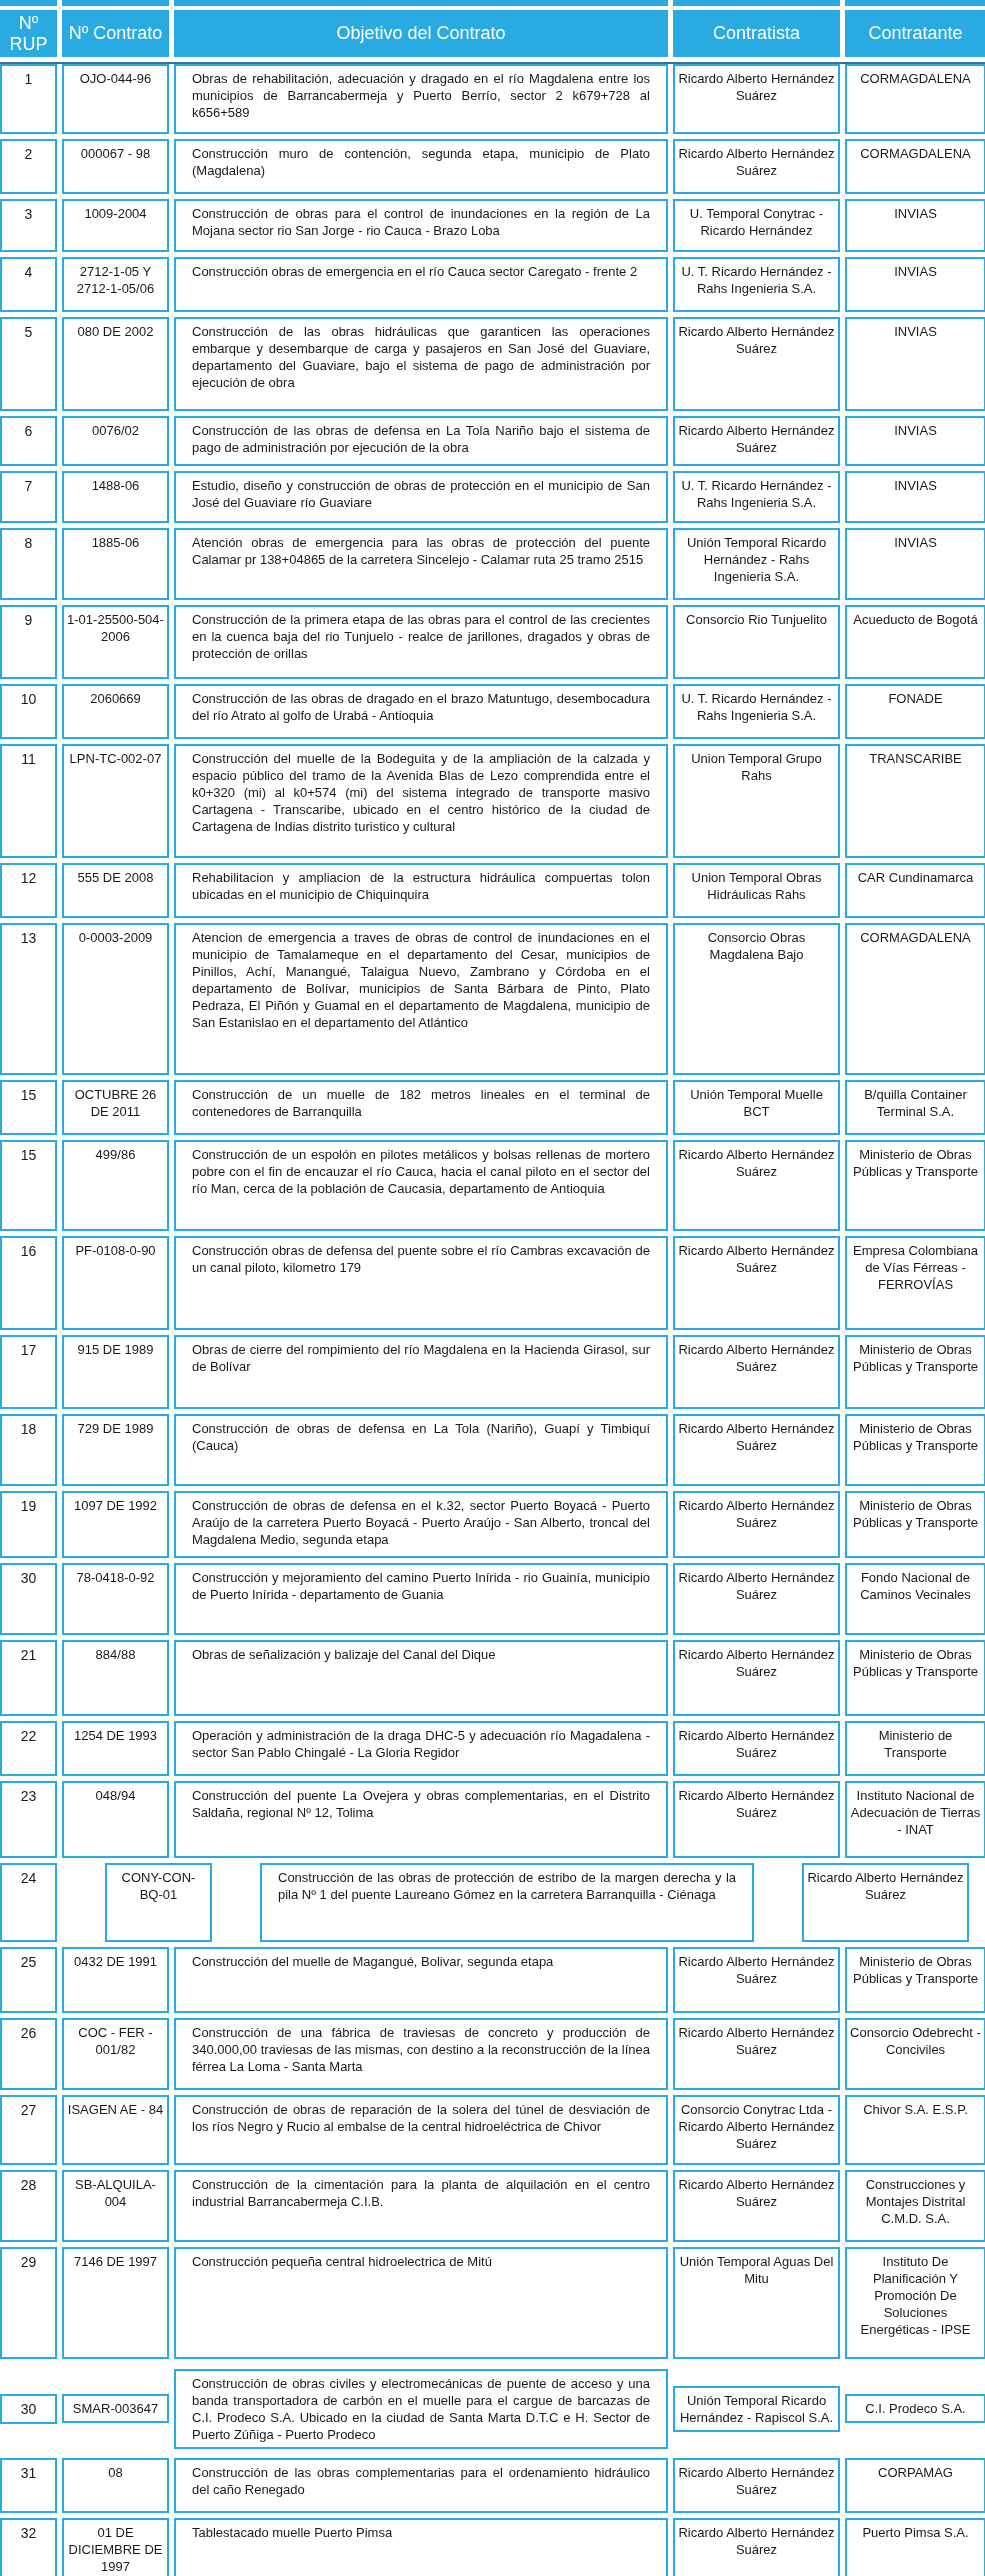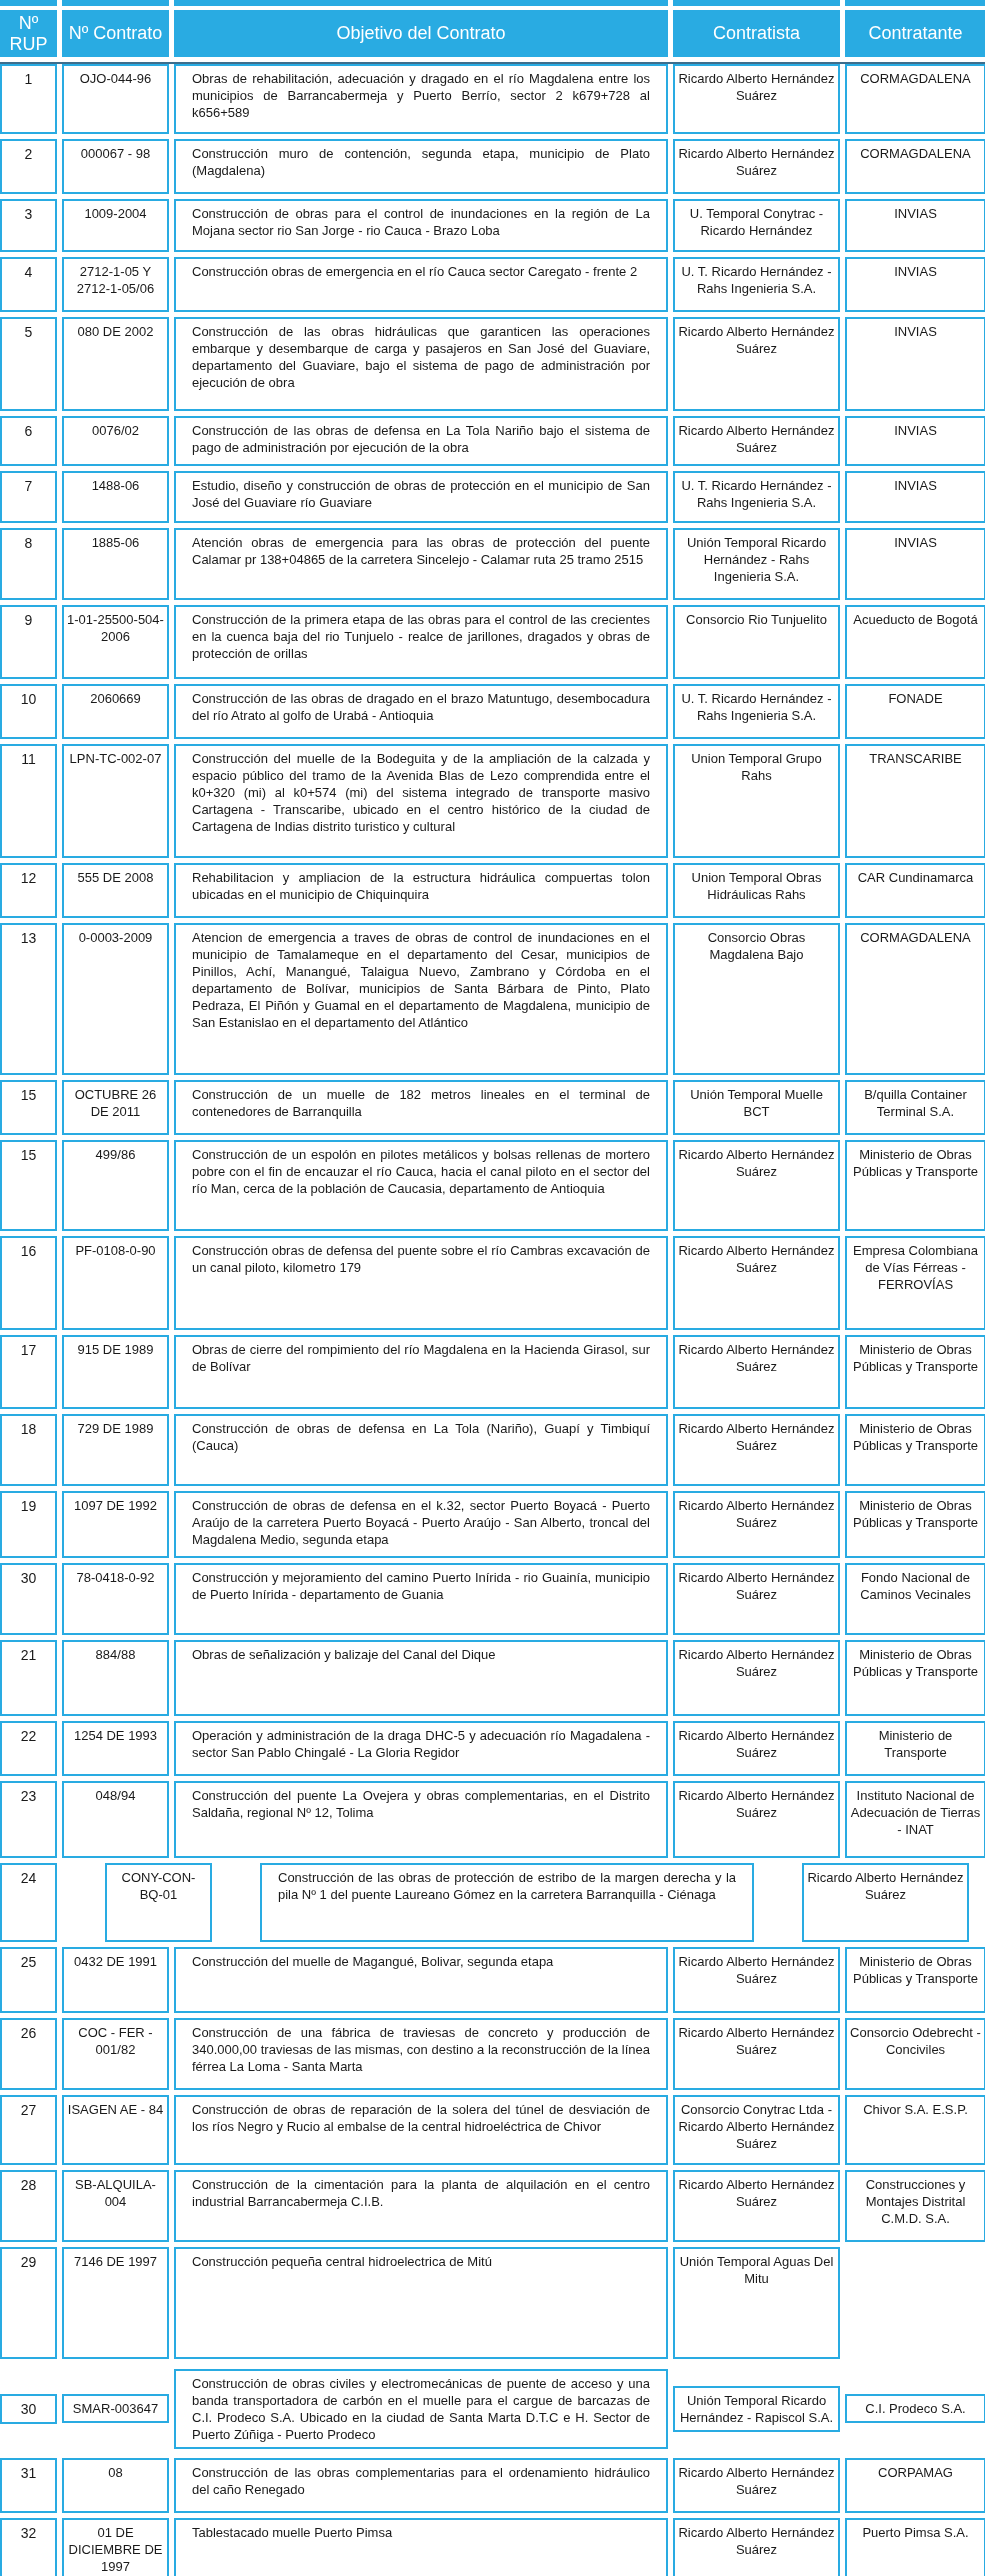--- a/index.html
+++ b/index.html
@@ -297,20 +297,21 @@
     <div class="cell objetivo col-objetivo">Construcción de la cimentación para la planta de alquilación en el centro industrial Barrancabermeja C.I.B.</div>
     <div class="cell center col-contratista">Ricardo Alberto Hernández Suárez</div>
     <div class="cell center col-contratante">Construcciones y Montajes Distrital C.M.D. S.A.</div>
   </div>
 
   <div class="flex-row row" style="min-height: 112px;">
     <div class="cell center rup col-rup">29</div>
     <div class="cell center col-contrato">7146 DE 1997</div>
     <div class="cell objetivo col-objetivo">Construcción pequeña central hidroelectrica de Mitú</div>
     <div class="cell center col-contratista">Unión Temporal Aguas Del Mitu</div>
+    <div class="cell center col-contratante">Instituto De Planificación Y Promoción De Soluciones Energéticas - IPSE</div>
   </div>
 
   <div class="flex-row row" style="min-height: 89px; align-items: center;">
     <div class="cell center rup col-rup">30</div>
     <div class="cell center col-contrato">SMAR-003647</div>
     <div class="cell objetivo col-objetivo">Construcción de obras civiles y electromecánicas de puente de acceso y una banda transportadora de carbón en el muelle para el cargue de barcazas de C.I. Prodeco S.A. Ubicado en la ciudad de Santa Marta D.T.C e H. Sector de Puerto Zúñiga - Puerto Prodeco</div>
     <div class="cell center col-contratista">Unión Temporal Ricardo Hernández - Rapiscol S.A.</div>
     <div class="cell center col-contratante">C.I. Prodeco S.A.</div>
   </div>
 

